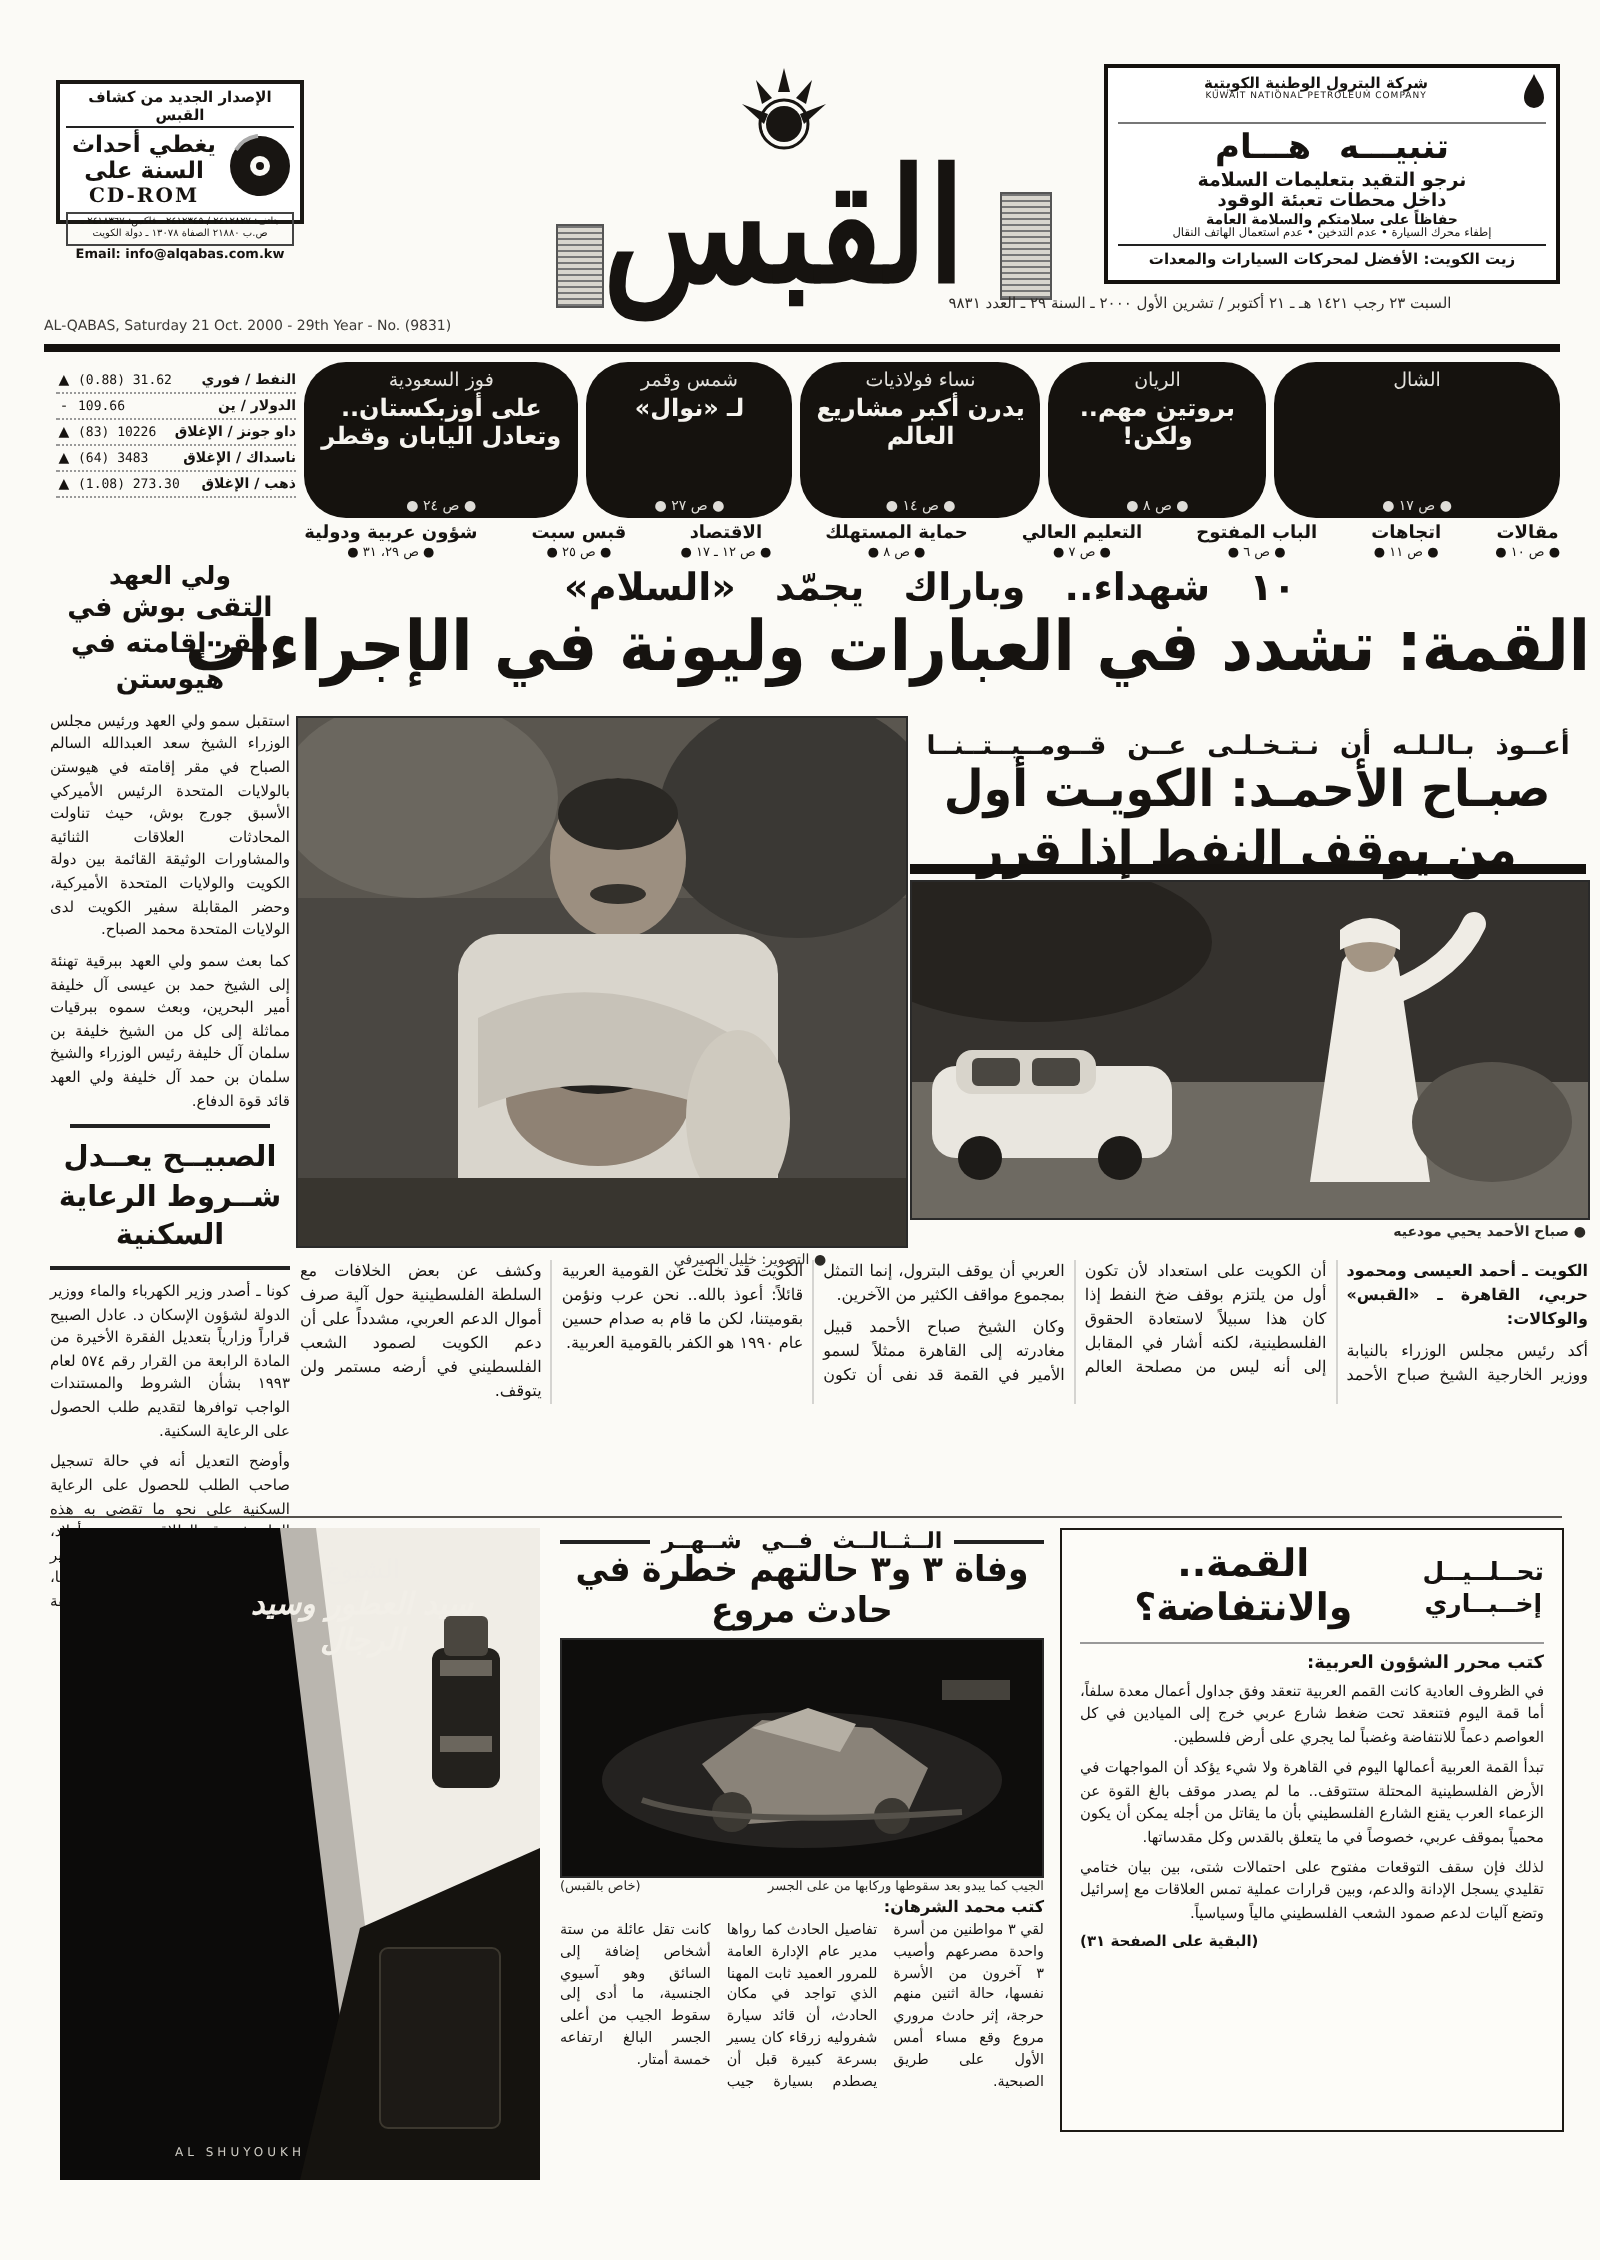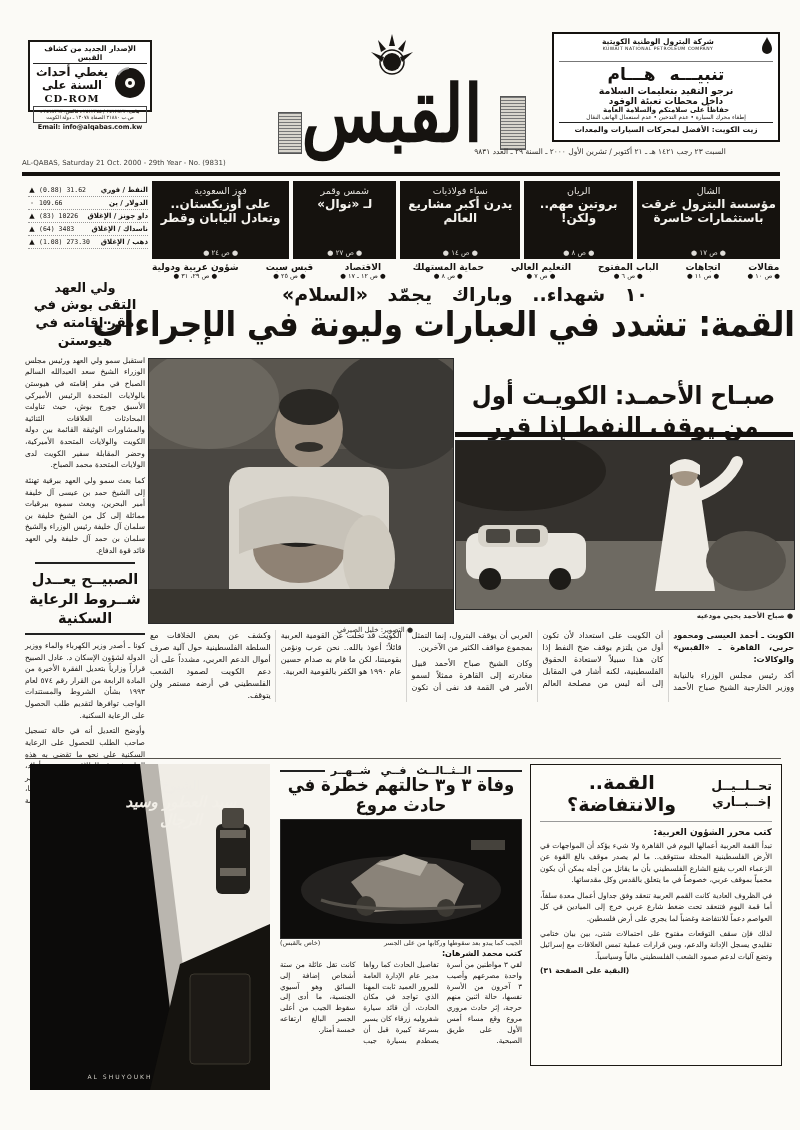--- a/index.html
+++ b/index.html
@@ -33,21 +33,21 @@
   .rule-thick{background:#14110e;}
   
   .market{font-size:7px;}
   .market-row{display:flex;align-items:center;gap:3px;padding:2px 0;border-bottom:1px dotted #999;}
   .market-label{flex:1;font-weight:bold;}
   .market-val{direction:ltr;font-family:"DejaVu Sans Mono",monospace;font-size:6.5px;}
   .market-arrow{font-size:7px;width:8px;text-align:center;}
   
   .teasers{display:flex;gap:4px;}
   .teaser{background:#15120e;color:#f5f3ee;text-align:center;padding:4px 3px 2px;
-          display:flex;flex-direction:column;box-sizing:border-box;}
+          display:flex;flex-direction:column;box-sizing:border-box;border-radius:21px;}
   .teaser-kicker{font-size:9.5px;opacity:.92;}
   .teaser-title{font-size:12px;font-weight:900;line-height:1.2;margin-top:1px;}
   .teaser-page{margin-top:auto;font-size:7px;opacity:.9;}
   .index-row{display:flex;justify-content:space-between;align-items:flex-start;}
   .index-item{text-align:center;}
   .index-label{font-size:9px;font-weight:900;}
   .index-page{font-size:6.5px;}
   
   .lead-kicker{font-size:19px;font-weight:900;text-align:center;word-spacing:13px;}
   .lead-headline{font-size:31px;font-weight:900;text-align:center;white-space:nowrap;
@@ -186,21 +186,20 @@
     <div class="market-row">
       <span class="market-label">ذهب / الإغلاق</span>
       <span class="market-val">(1.08) 273.30</span>
       <span class="market-arrow">▲</span>
     </div>
   </div>
 
   <div class="abs teasers" style="left:152px;top:181px;width:628px;height:78px;">
     <div class="teaser" style="flex:1.2;">
       <span class="teaser-kicker">الشال</span>
-      <span class="teaser-title">مؤسسة البترول غرقت باستثمارات خاسرة</span>
       <span class="teaser-page">● ص ١٧ ●</span>
     </div>
     <div class="teaser" style="flex:.9;">
       <span class="teaser-kicker">الريان</span>
       <span class="teaser-title">بروتين مهم.. ولكن!</span>
       <span class="teaser-page">● ص ٨ ●</span>
     </div>
     <div class="teaser" style="flex:1;">
       <span class="teaser-kicker">نساء فولاذيات</span>
       <span class="teaser-title">يدرن أكبر مشاريع العالم</span>
@@ -285,20 +284,21 @@
       <rect x="80" y="108" width="160" height="156" rx="20" fill="#d9d5cc"></rect>
       <ellipse cx="150" cy="190" rx="46" ry="34" fill="#8f8274"></ellipse>
       <ellipse cx="150" cy="168" rx="34" ry="20" fill="#23211e"></ellipse>
       <path d="M90 150 q60 -30 130 10 l0 40 q-70 -30 -130 -5 z" fill="#c7c2b8"></path>
       <ellipse cx="220" cy="200" rx="26" ry="44" fill="#cfcabf"></ellipse>
       <rect x="0" y="230" width="304" height="34" fill="#38352f"></rect>
     </svg>
   </div>
   <div class="abs caption" style="left:300px;top:626px;width:150px;text-align:center;">● التصوير: خليل الصيرفي</div>
 
+  <div class="abs lead-quote" style="left:455px;top:366px;width:338px;">أعــوذ بـالـلـه أن نـتـخـلـى عــن قــومــيــتــنــا</div>
   <div class="abs lead-sub" style="left:452px;top:384px;width:343px;">
     <span style="display:block;">صبـاح الأحمـد: الكويـت أول</span>
     <span style="display:block;">من يوقف النفط إذا قرر العرب</span>
   </div>
   <div class="abs rule-thick" style="left:455px;top:432px;width:338px;height:5px;"></div>
 
   <div class="abs photo-frame" style="left:455px;top:440px;width:338px;height:168px;">
     <svg width="338" height="168" viewBox="0 0 338 168" preserveAspectRatio="none">
       <rect width="338" height="168" fill="#35322e"></rect>
       <rect y="100" width="338" height="68" fill="#6e6a62"></rect>
@@ -384,20 +384,20 @@
         <span style="display:block;">تحــلــيــل</span>
         <span style="display:block;">إخــبــاري</span>
       </span>
       <span class="analysis-title">
         <span style="display:block;">القمة..</span>
         <span style="display:block;">والانتفاضة؟</span>
       </span>
     </div>
     <div class="analysis-byline">كتب محرر الشؤون العربية:</div>
     <div class="analysis-body jst">
+      <p>في الظروف العادية كانت القمم العربية تنعقد وفق جداول أعمال معدة سلفاً، أما قمة اليوم فتنعقد تحت ضغط شارع عربي خرج إلى الميادين في كل العواصم دعماً للانتفاضة وغضباً لما يجري على أرض فلسطين.</p>
       <p>تبدأ القمة العربية أعمالها اليوم في القاهرة ولا شيء يؤكد أن المواجهات في الأرض الفلسطينية المحتلة ستتوقف.. ما لم يصدر موقف بالغ القوة عن الزعماء العرب يقنع الشارع الفلسطيني بأن ما يقاتل من أجله يمكن أن يكون محمياً بموقف عربي، خصوصاً في ما يتعلق بالقدس وكل مقدساتها.</p>
-      <p>في الظروف العادية كانت القمم العربية تنعقد وفق جداول أعمال معدة سلفاً، أما قمة اليوم فتنعقد تحت ضغط شارع عربي خرج إلى الميادين في كل العواصم دعماً للانتفاضة وغضباً لما يجري على أرض فلسطين.</p>
       <p>لذلك فإن سقف التوقعات مفتوح على احتمالات شتى، بين بيان ختامي تقليدي يسجل الإدانة والدعم، وبين قرارات عملية تمس العلاقات مع إسرائيل وتضع آليات لدعم صمود الشعب الفلسطيني مالياً وسياسياً.</p>
     </div>
     <div class="analysis-foot">(البقية على الصفحة ٣١)</div>
   </div>
 
 </div>
 
 </body></html>

